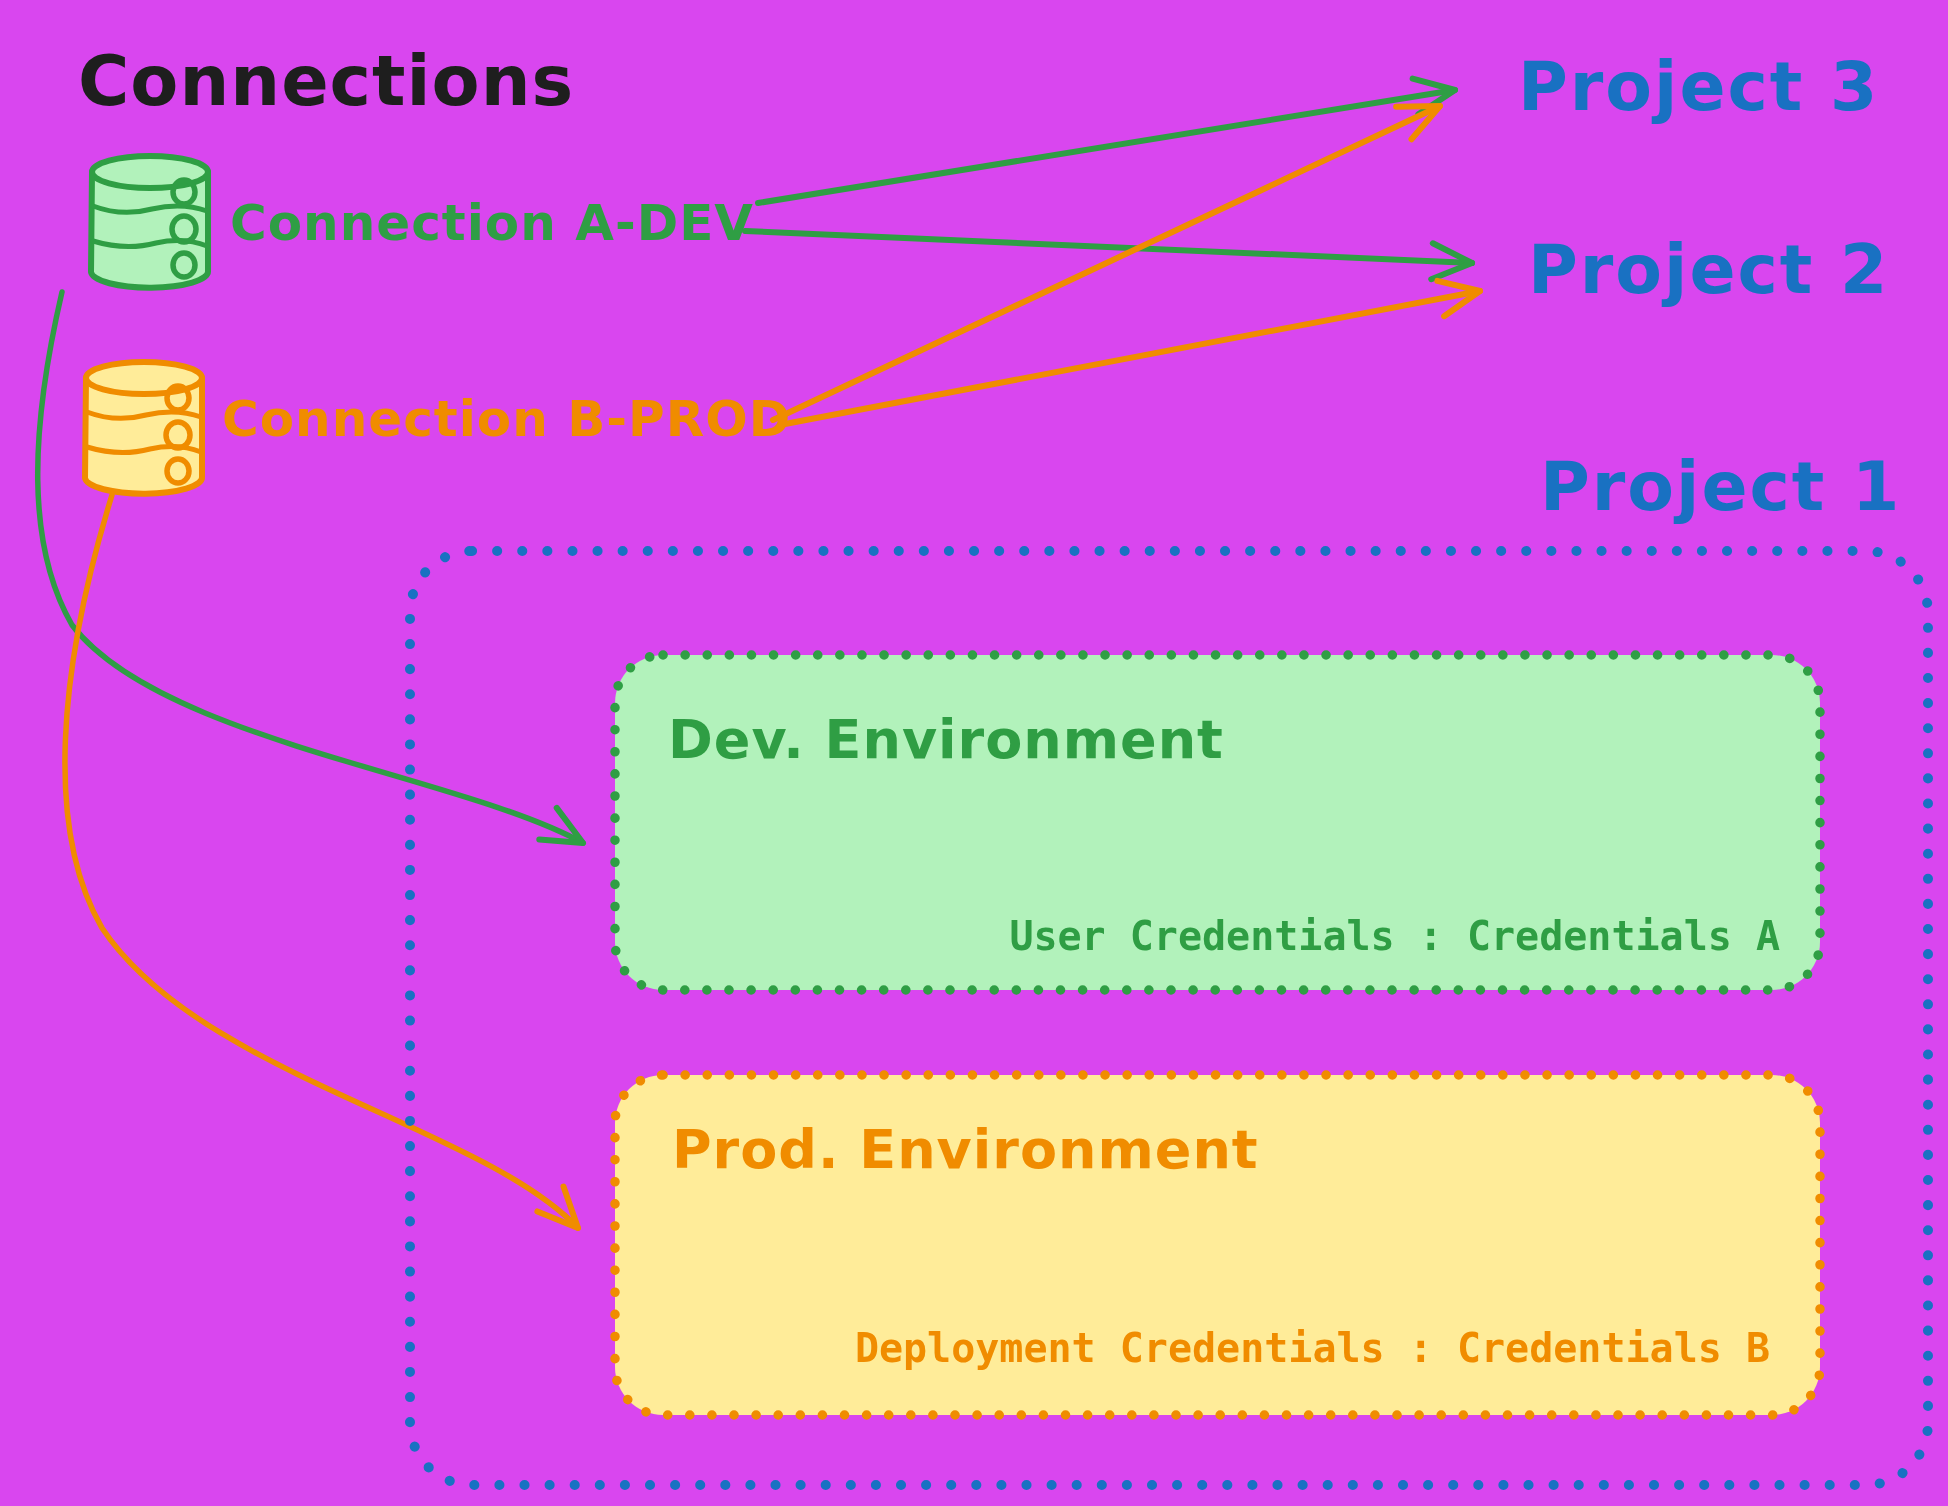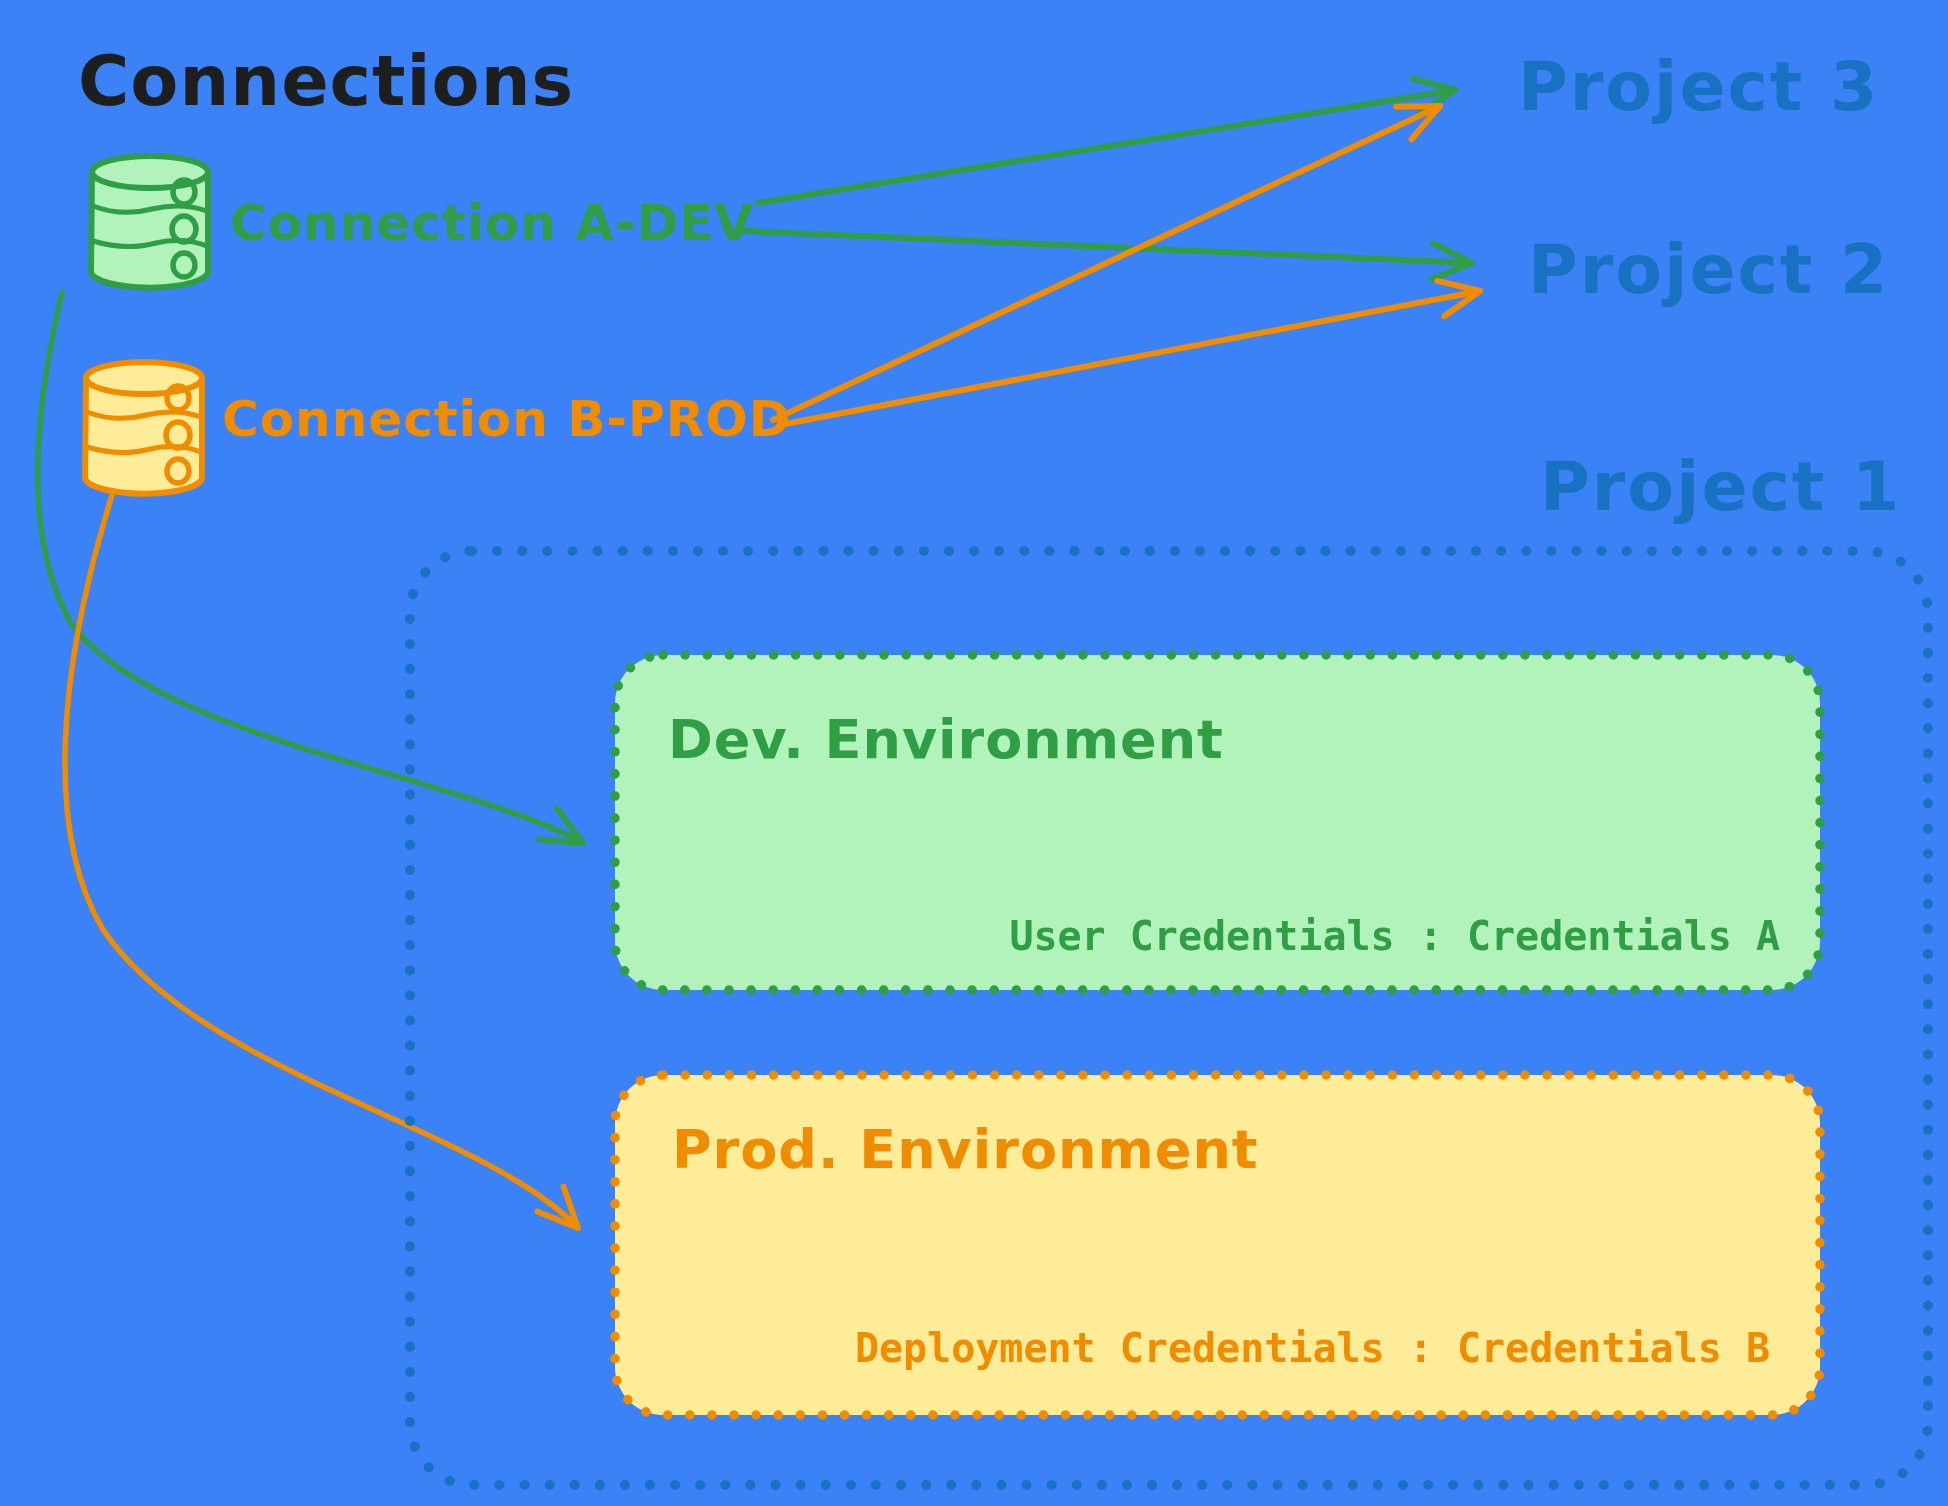--- a/index.html
+++ b/index.html
@@ -4,21 +4,21 @@
 <style>
   html, body {
     margin: 0;
     padding: 0;
     background: #ffffff;
   }
   .canvas {
     position: relative;
     width: 1948px;
     height: 1506px;
-    background: #3b82f6;
+    background: #d946ef;
     overflow: hidden;
   }
   svg { display: block; }
 
   text {
     font-family: "DejaVu Sans", sans-serif;
     font-weight: bold;
   }
   .t-title   { font-size: 70px; fill: #1e1e1e; letter-spacing: 1px; }
   .t-conn    { font-size: 50px; letter-spacing: 1px; }

